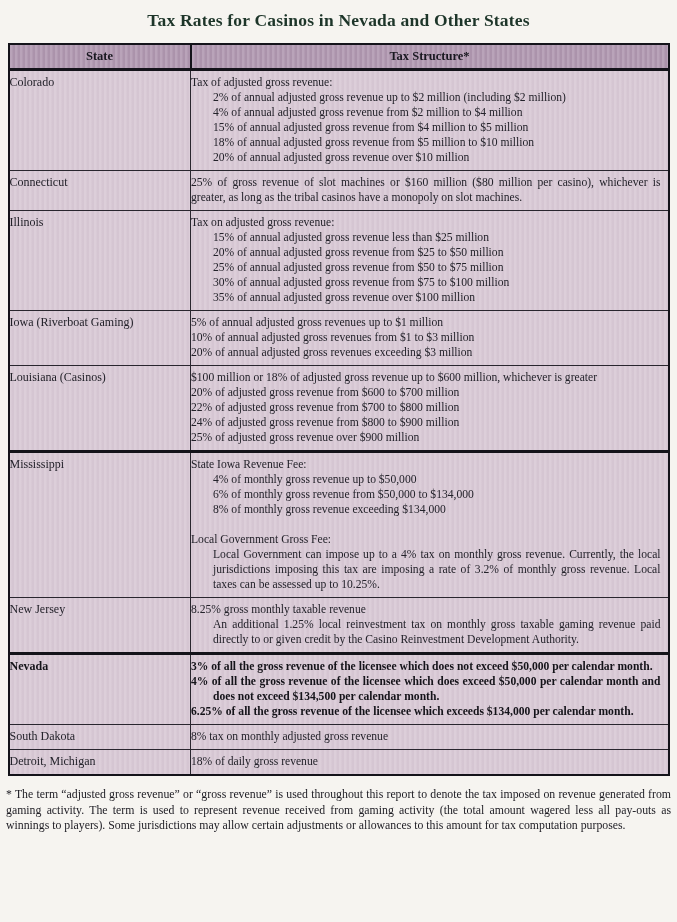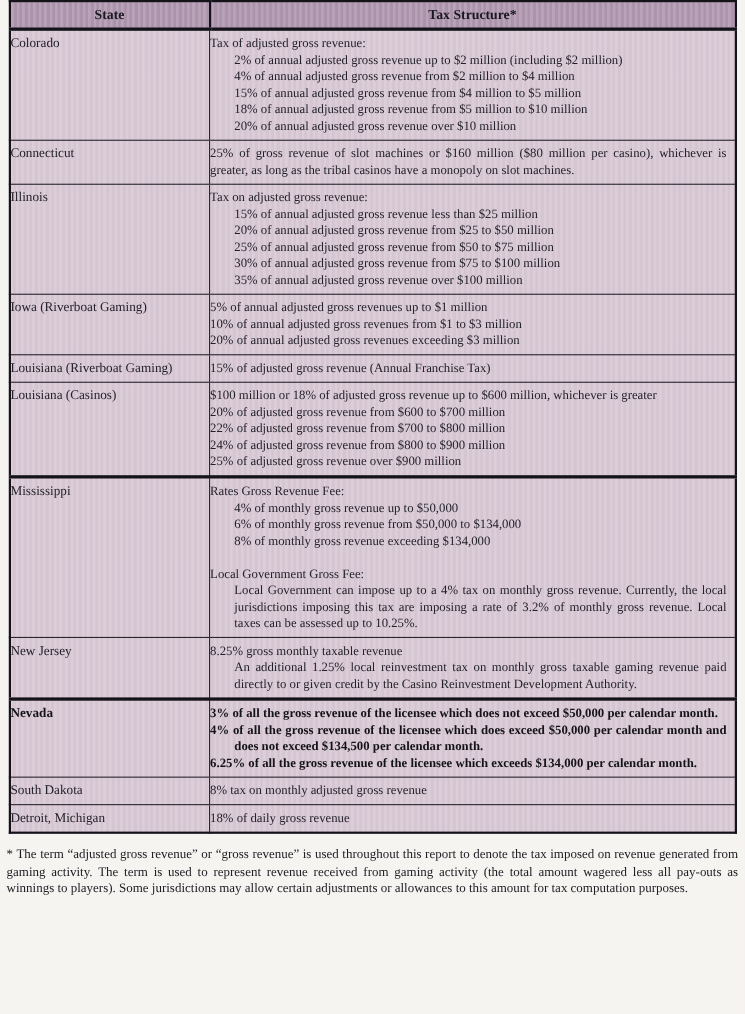--- a/index.html
+++ b/index.html
@@ -74,20 +74,21 @@
     line-height: 15.5px;
     text-align: justify;
     color: #1c1b22;
   }
 </style>
 </head>
 <body>
 
 <div class="page">
 
+  <h1 class="page-title">Tax Rates for Casinos in Nevada and Other States</h1>
 
   <table class="tax-table">
     <colgroup>
       <col class="c-state">
       <col class="c-tax">
     </colgroup>
     <thead>
       <tr>
         <th>State</th>
         <th>Tax Structure*</th>
@@ -124,39 +125,33 @@
   </tr>
         <tr>
     <td class="state-cell">Iowa (Riverboat Gaming)</td>
     <td class="tax-cell">
             <div class="line">5% of annual adjusted gross revenues up to $1 million</div>
             <div class="line">10% of annual adjusted gross revenues from $1 to $3 million</div>
             <div class="line">20% of annual adjusted gross revenues exceeding $3 million</div>
           </td>
   </tr>
         <tr>
-    <td class="state-cell">Louisiana (Riverboat Gaming)</td>
-    <td class="tax-cell">
-            <div class="line">15% of adjusted gross revenue (Annual Franchise Tax)</div>
-          </td>
-  </tr>
-        <tr>
     <td class="state-cell">Louisiana (Casinos)</td>
     <td class="tax-cell">
             <div class="line">$100 million or 18% of adjusted gross revenue up to $600 million, whichever is greater</div>
             <div class="line">20% of adjusted gross revenue from $600 to $700 million</div>
             <div class="line">22% of adjusted gross revenue from $700 to $800 million</div>
             <div class="line">24% of adjusted gross revenue from $800 to $900 million</div>
             <div class="line">25% of adjusted gross revenue over $900 million</div>
           </td>
   </tr>
         <tr class="thick-top">
     <td class="state-cell">Mississippi</td>
     <td class="tax-cell">
-            <div class="line">Rates Gross Revenue Fee:</div>
+            <div class="line">State Iowa Revenue Fee:</div>
             <div class="line ind1">4% of monthly gross revenue up to $50,000</div>
             <div class="line ind1">6% of monthly gross revenue from $50,000 to $134,000</div>
             <div class="line ind1">8% of monthly gross revenue exceeding $134,000</div>
             <div class="line blank"></div>
             <div class="line">Local Government Gross Fee:</div>
             <div class="line ind1 just">Local Government can impose up to a 4% tax on monthly gross revenue.  Currently, the local jurisdictions imposing this tax are imposing a rate of 3.2% of monthly gross revenue.  Local taxes can be assessed up to 10.25%.</div>
           </td>
   </tr>
         <tr>
     <td class="state-cell">New Jersey</td>

